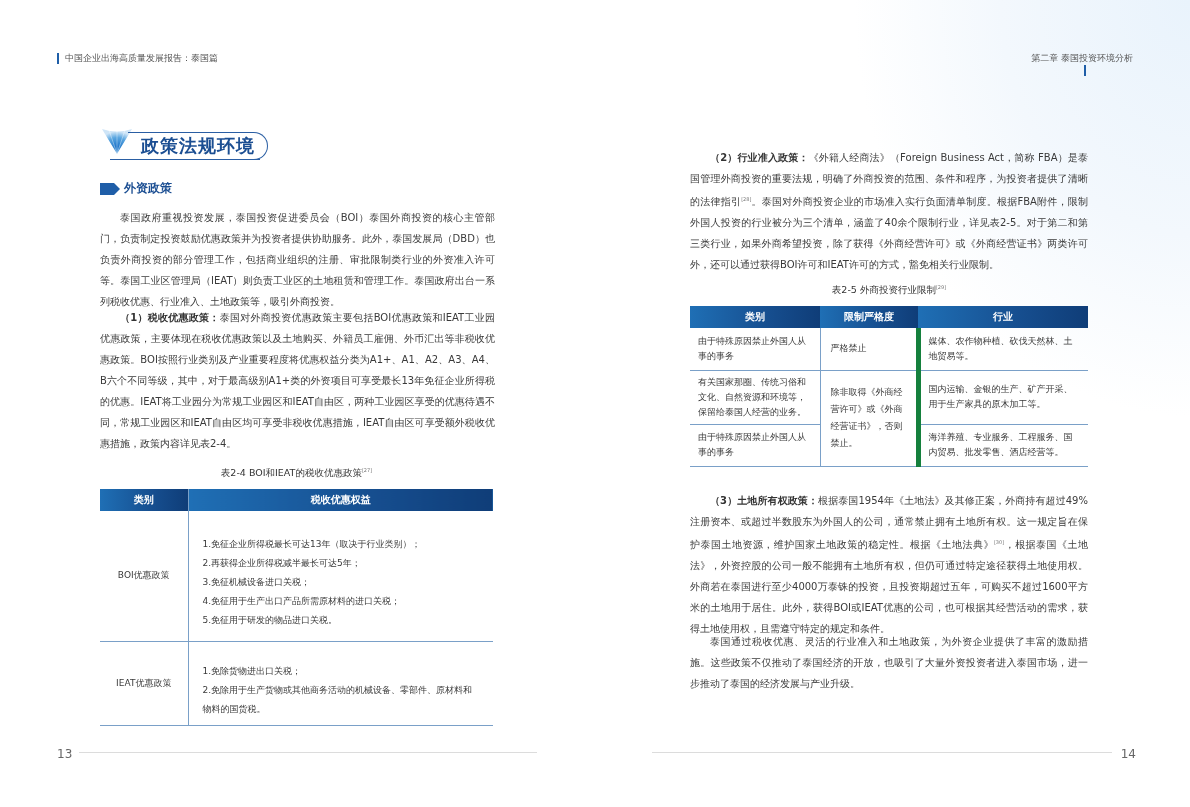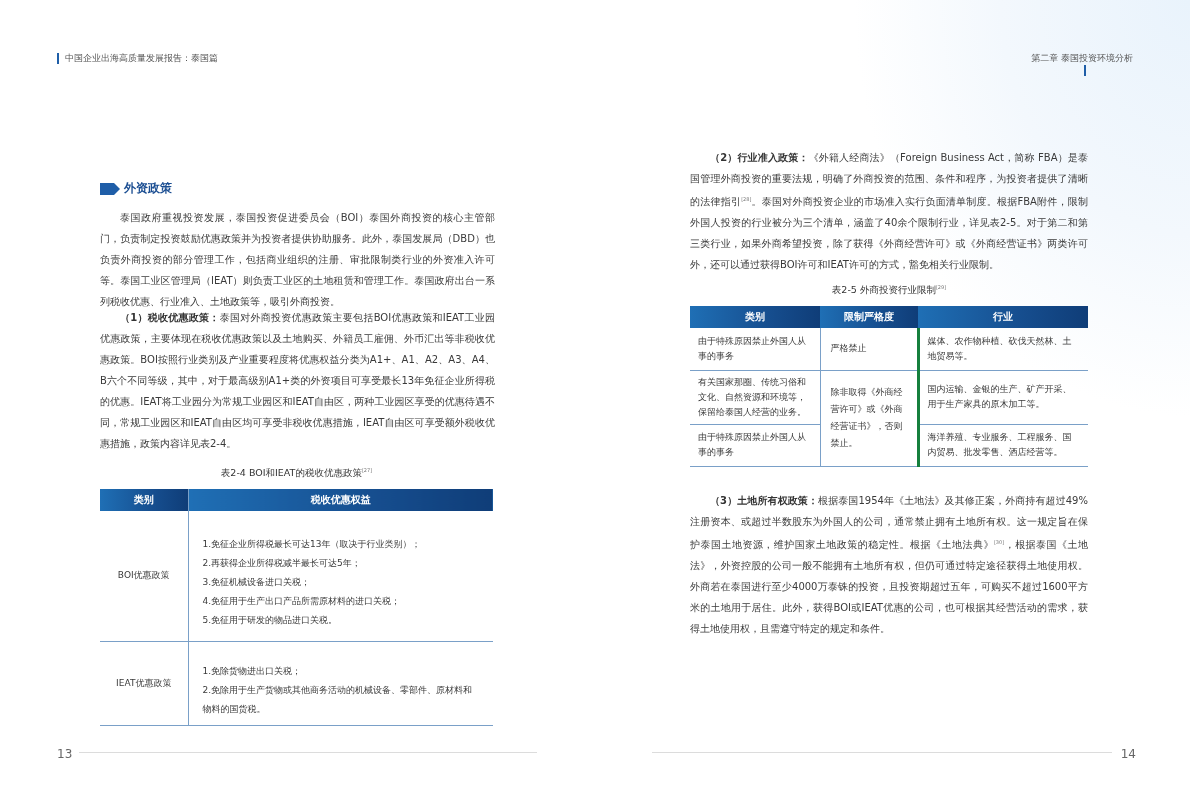--- a/index.html
+++ b/index.html
@@ -42,21 +42,21 @@
   .t1 { left:100px; top:489px; width:393px; }
   .t1 .c1 { width:88px; text-align:center; border-right:1px solid #7aa0c8; }
   .t1 .c2 { padding:20px 0 6px 14px;margin-top:24px; }
   .t1 tr.r1 td { height:130px; }
   .t1 tr.r2 td { height:68px; }
 
   .t2 { left:690px; top:306px; width:398px; }
   .t2 th.h1 { width:95px; } .t2 th.h2 { width:98px; }
   .t2 td { line-height:15px; padding:4px 8px; }
   .t2 .cA { border-right:1px solid #7aa0c8; }
-  .t2 .cB { border-right:3px solid #15803d;margin-left:48px; }
+  .t2 .cB { border-right:5px solid #15803d;margin-left:48px; }
   .t2 tr.r1 td { height:42px; }
   .t2 tr.r2 td { height:54px; }
   .t2 tr.r3 td { height:42px; }
   .t2 td.mid { vertical-align:middle; padding-left:10px; padding-right:10px; line-height:17px; }
 
   .p-right-1 { left:690px; top:147px; width:398px; }
   .p-right-2 { left:690px; top:490px; width:398px; }
   .p-right-3 { left:690px; top:631px; width:398px; }
 
   .footer-num { position:absolute; top:747px; font-size:12px; color:#666; }
@@ -74,20 +74,36 @@
 
   <div class="header-left">
     <span class="hbar"></span>
     <span>中国企业出海高质量发展报告：泰国篇</span>
   </div>
   <div class="header-right">
     <span>第二章 泰国投资环境分析</span>
     <span class="hbar"></span>
   </div>
 
+  <div class="section-title-wrap">
+    <svg class="title-icon" viewBox="0 0 34 32">
+      <defs>
+        <radialGradient id="g1" cx="50%" cy="70%" r="60%">
+          <stop offset="0%" stop-color="#1e74c8"></stop>
+          <stop offset="60%" stop-color="#5aa6e0"></stop>
+          <stop offset="100%" stop-color="#cfe5f7"></stop>
+        </radialGradient>
+      </defs>
+      <path d="M17 28 L2 3 Q17 8 32 3 Z" fill="url(#g1)"></path>
+      <path d="M17 28 L9 4 M17 28 L17 5 M17 28 L25 4 M17 28 L5 10 M17 28 L29 10" stroke="#ffffff" stroke-width="0.6" opacity="0.6"></path>
+    </svg>
+    <div class="title-pill"></div>
+    <div class="title-underline"></div>
+    <div class="section-title">政策法规环境</div>
+  </div>
 
   <div class="subhead">
     <span class="subhead-icon"></span>
     <span class="subhead-text">外资政策</span>
   </div>
 
   <p class="para p-left-1">泰国政府重视投资发展，泰国投资促进委员会（BOI）泰国外商投资的核心主管部门，负责制定投资鼓励优惠政策并为投资者提供协助服务。此外，泰国发展局（DBD）也负责外商投资的部分管理工作，包括商业组织的注册、审批限制类行业的外资准入许可等。泰国工业区管理局（IEAT）则负责工业区的土地租赁和管理工作。泰国政府出台一系列税收优惠、行业准入、土地政策等，吸引外商投资。</p>
   <p class="para p-left-2"><b>（1）税收优惠政策：</b><span>泰国对外商投资优惠政策主要包括BOI优惠政策和IEAT工业园优惠政策，主要体现在税收优惠政策以及土地购买、外籍员工雇佣、外币汇出等非税收优惠政策。BOI按照行业类别及产业重要程度将优惠权益分类为A1+、A1、A2、A3、A4、B六个不同等级，其中，对于最高级别A1+类的外资项目可享受最长13年免征企业所得税的优惠。IEAT将工业园分为常规工业园区和IEAT自由区，两种工业园区享受的优惠待遇不同，常规工业园区和IEAT自由区均可享受非税收优惠措施，IEAT自由区可享受额外税收优惠措施，政策内容详见表2-4。</span></p>
 
   <div class="table-caption cap-1">
@@ -149,18 +165,19 @@
       </tr>
       <tr class="r3">
         <td class="cA">由于特殊原因禁止外国人从事的事务</td>
         <td>海洋养殖、专业服务、工程服务、国内贸易、批发零售、酒店经营等。</td>
       </tr>
     </tbody>
   </table>
 
   <p class="para p-right-2"><b>（3）土地所有权政策：</b><span>根据泰国1954年《土地法》及其修正案，外商持有超过49%注册资本、或超过半数股东为外国人的公司，通常禁止拥有土地所有权。这一规定旨在保护泰国土地资源，维护国家土地政策的稳定性。根据《土地法典》</span><sup style="font-size:5px;color:#777">[30]</sup><span>，根据泰国《土地法》，外资控股的公司一般不能拥有土地所有权，但仍可通过特定途径获得土地使用权。外商若在泰国进行至少4000万泰铢的投资，且投资期超过五年，可购买不超过1600平方米的土地用于居住。此外，获得BOI或IEAT优惠的公司，也可根据其经营活动的需求，获得土地使用权，且需遵守特定的规定和条件。</span></p>
 
+  <p class="para p-right-3">泰国通过税收优惠、灵活的行业准入和土地政策，为外资企业提供了丰富的激励措施。这些政策不仅推动了泰国经济的开放，也吸引了大量外资投资者进入泰国市场，进一步推动了泰国的经济发展与产业升级。</p>
 
   <div class="footer-num fn-left">13</div>
   <div class="footer-line fl-left"></div>
   <div class="footer-line fl-right"></div>
   <div class="footer-num fn-right">14</div>
 </div>
 
 </body></html>

